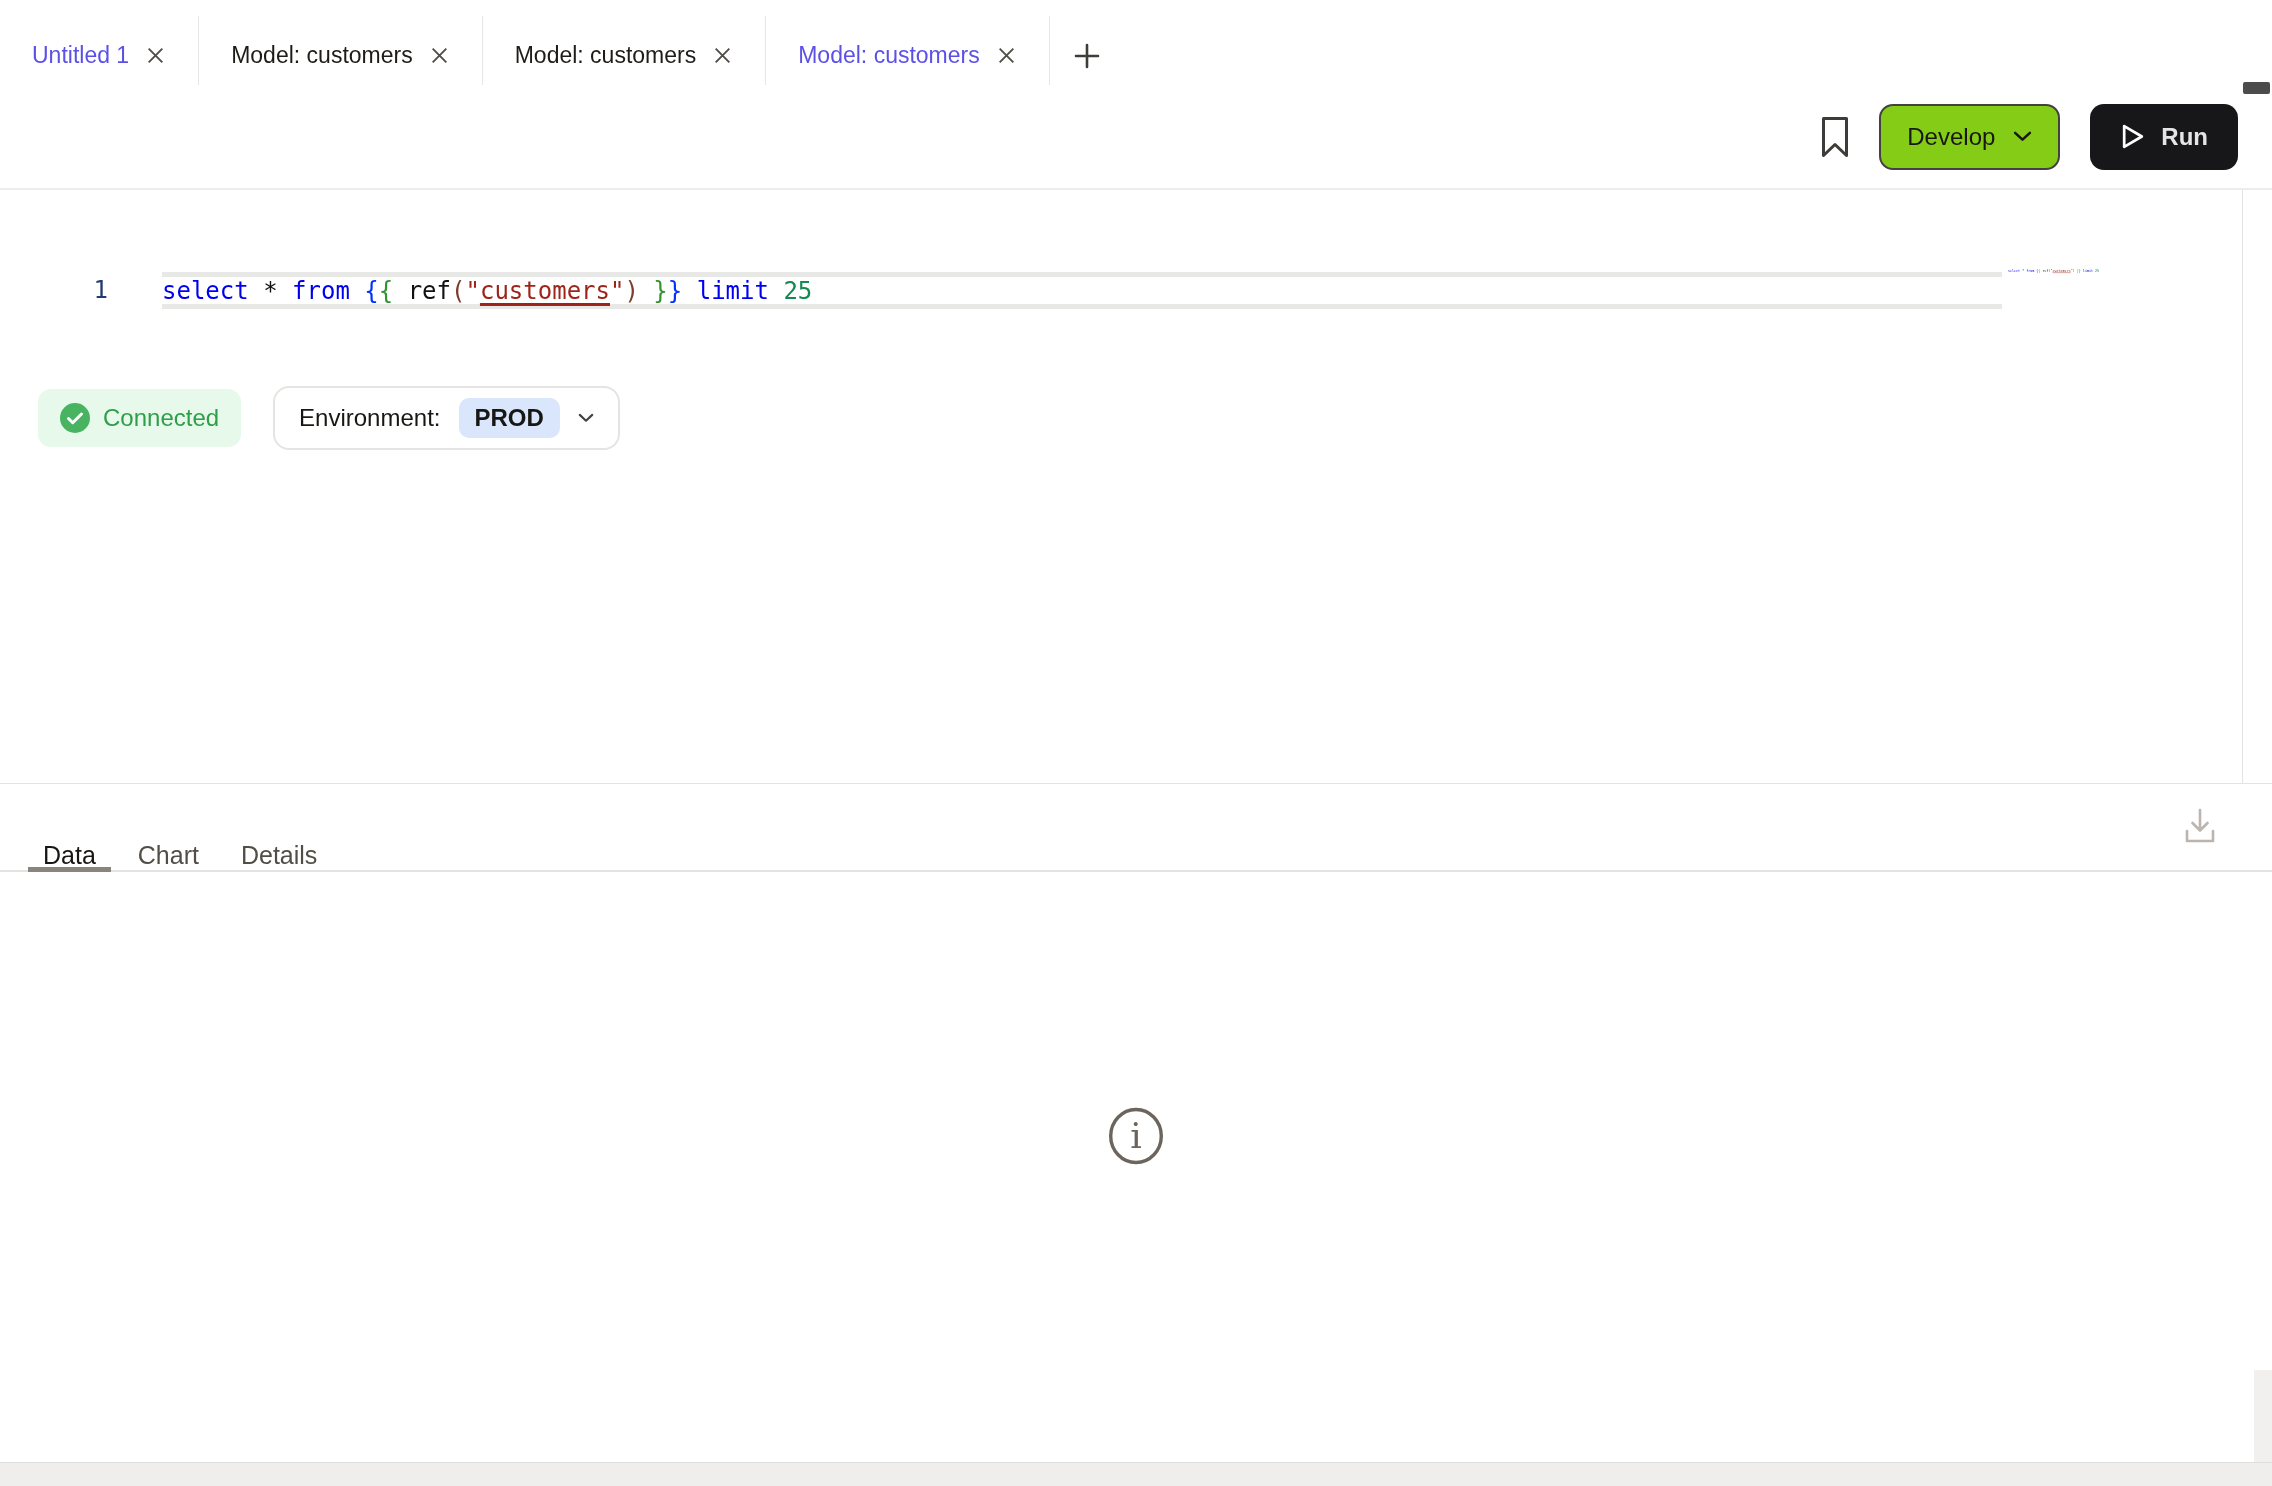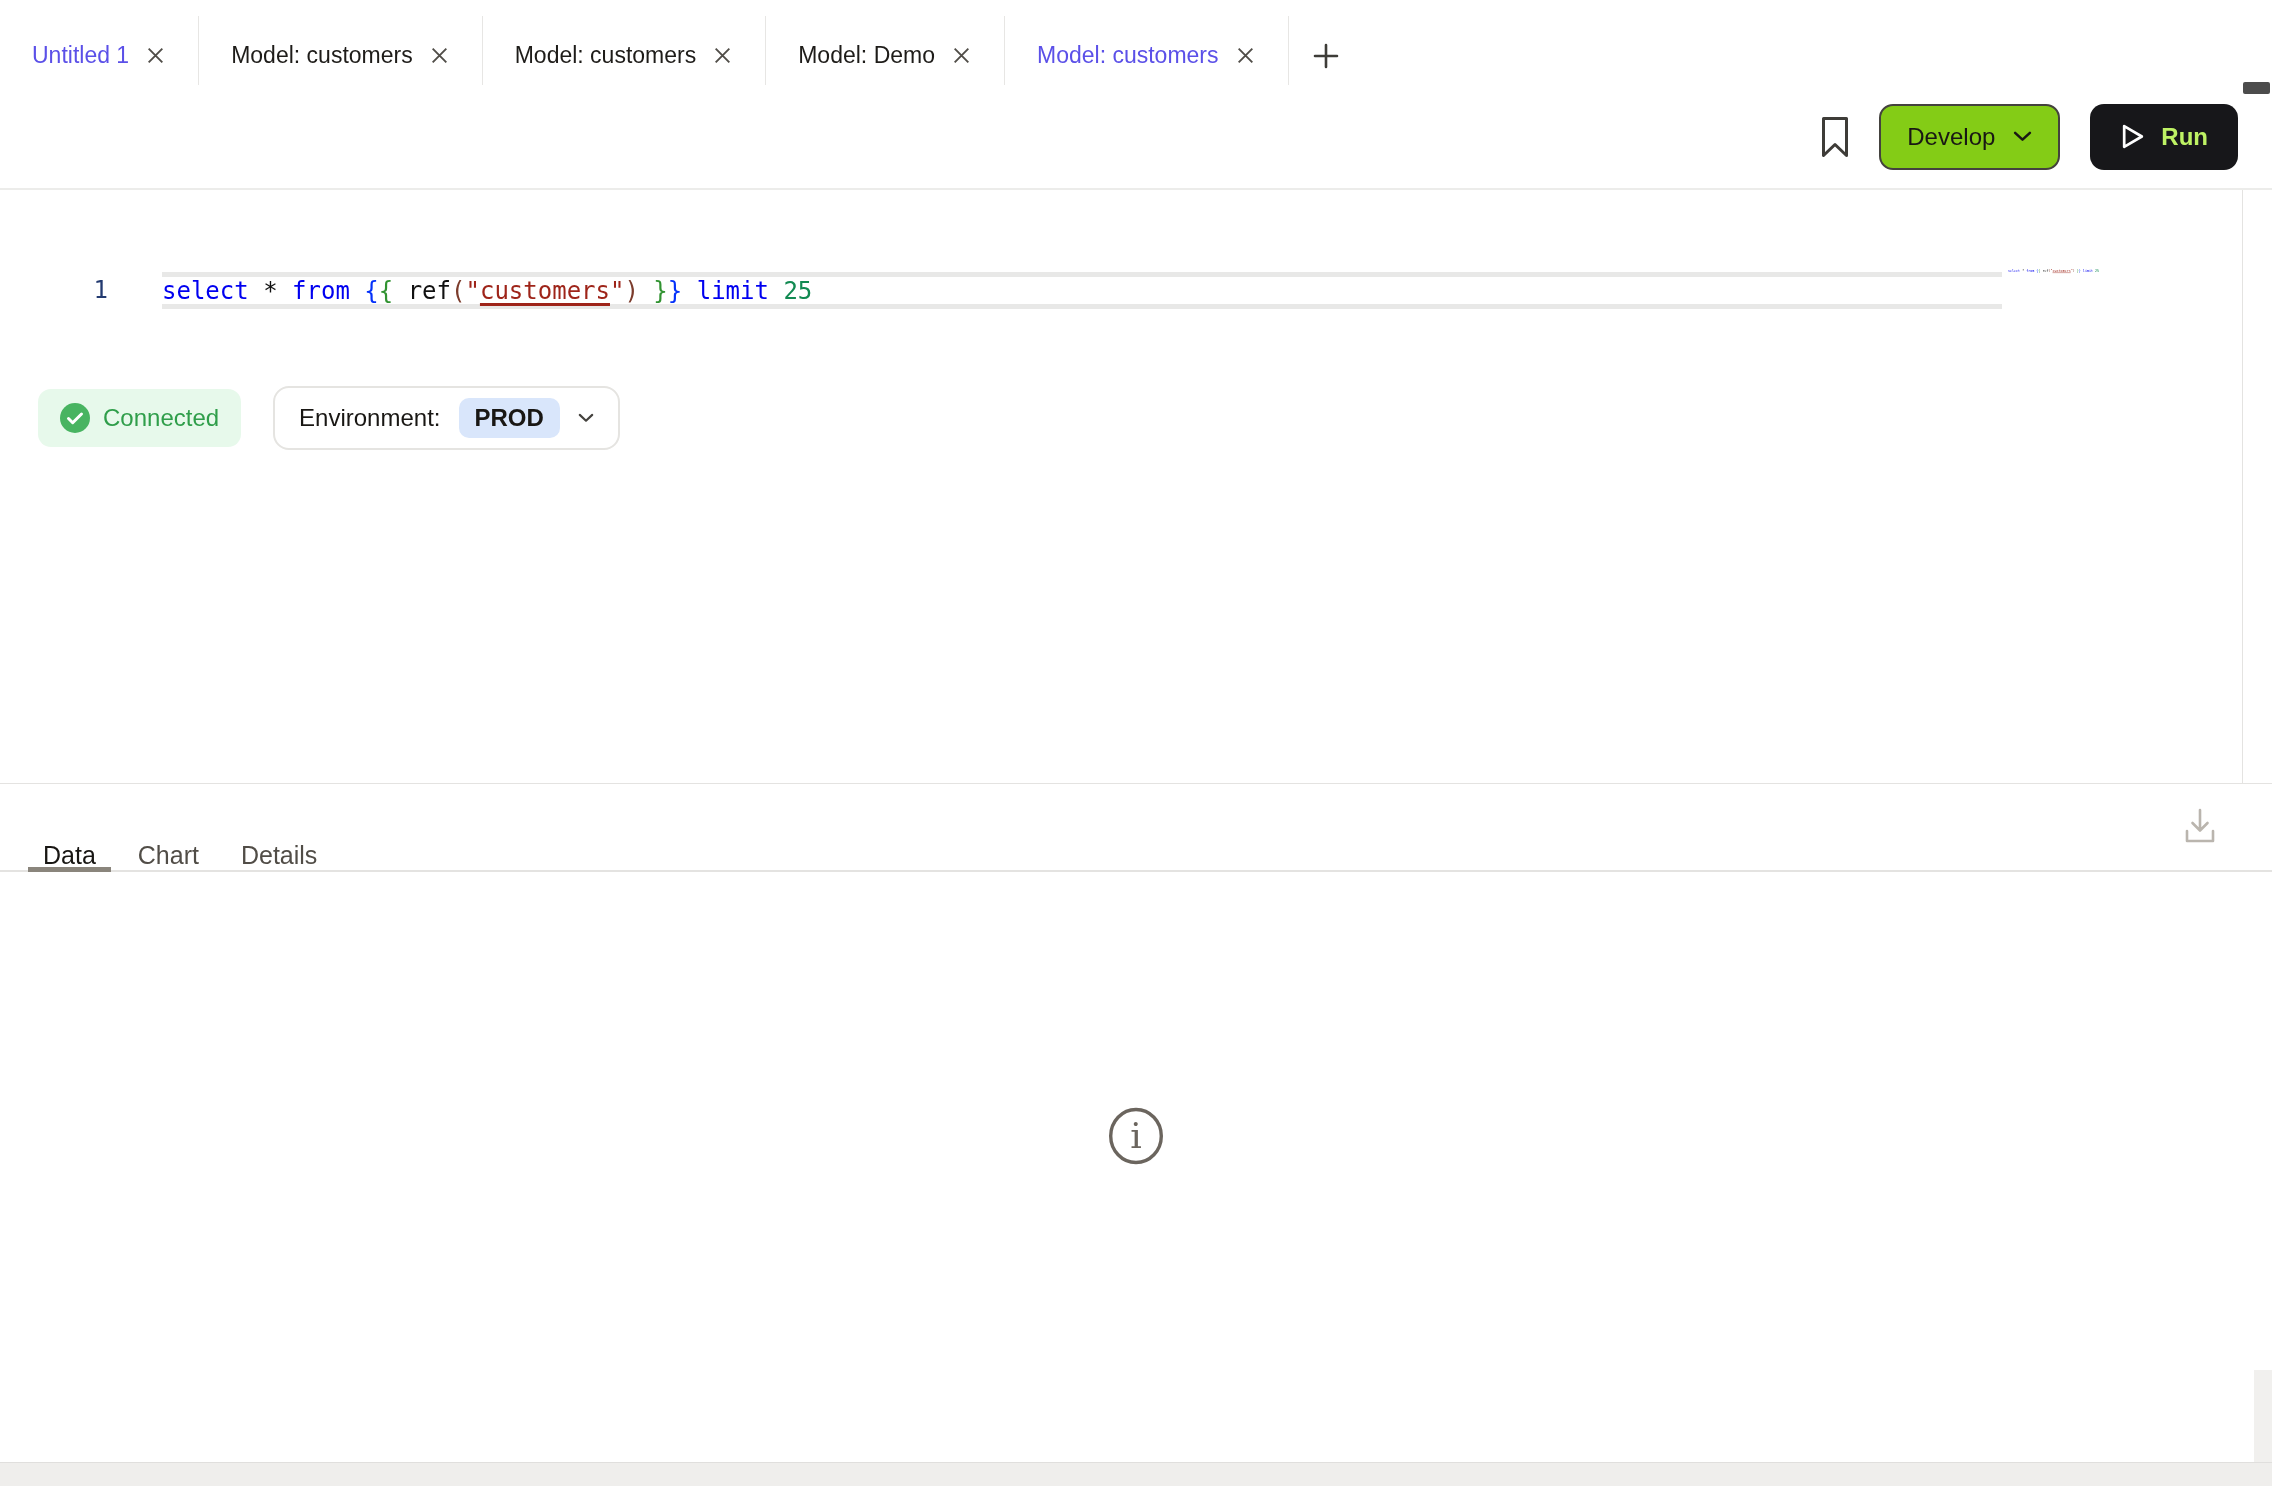--- a/index.html
+++ b/index.html
@@ -45,21 +45,21 @@
   .bookmark-ic { width: 28px; height: 42px; stroke: #3e3c38; stroke-width: 3; fill: none; stroke-linejoin: round; }
   .btn {
     height: 66px; border-radius: 14px; display: flex; align-items: center;
     font-size: 24px; cursor: pointer;
   }
   .btn-develop {
     border: 2.5px solid #44423e; background: #84cc16; color: #191714;
     padding: 0 26px; gap: 18px; font-weight: 500;
   }
   .btn-run {
-    background: var(--run_button_bg, #17171a); color: #bef264;
+    background: var(--run_button_bg, #17171a); color: #e5e5e5;
     padding: 0 30px; gap: 16px; font-weight: 600; border: none;
   }
   .chev { width: 19px; height: 11px; stroke: currentColor; stroke-width: 2.4; fill: none; stroke-linecap: round; stroke-linejoin: round; }
   .play-ic { width: 25px; height: 27px; stroke: #fff; stroke-width: 2.6; fill: none; stroke-linejoin: round; }
 
   
   .env-row {
     position: absolute; top: 196px; left: 38px;
     display: flex; align-items: center; gap: 32px;
   }
@@ -165,26 +165,20 @@
     <svg class="tab-x" viewBox="0 0 20 20" fill="none">
           <path d="M3.5 3.5 L16.5 16.5 M16.5 3.5 L3.5 16.5"></path>
         </svg>
   </div>
       <div class="tab">
     <span class="tab-label">Model: customers</span>
     <svg class="tab-x" viewBox="0 0 20 20" fill="none">
           <path d="M3.5 3.5 L16.5 16.5 M16.5 3.5 L3.5 16.5"></path>
         </svg>
   </div>
-      <div class="tab">
-    <span class="tab-label">Model: Demo</span>
-    <svg class="tab-x" viewBox="0 0 20 20" fill="none">
-          <path d="M3.5 3.5 L16.5 16.5 M16.5 3.5 L3.5 16.5"></path>
-        </svg>
-  </div>
       <div class="tab hl">
     <span class="tab-label">Model: customers</span>
     <svg class="tab-x" viewBox="0 0 20 20" fill="none">
           <path d="M3.5 3.5 L16.5 16.5 M16.5 3.5 L3.5 16.5"></path>
         </svg>
   </div>
     </div>
   <div class="plus-wrap">
     <svg class="plus-ic" viewBox="0 0 30 30">
         <path d="M15 4 V26 M4 15 H26"></path>

